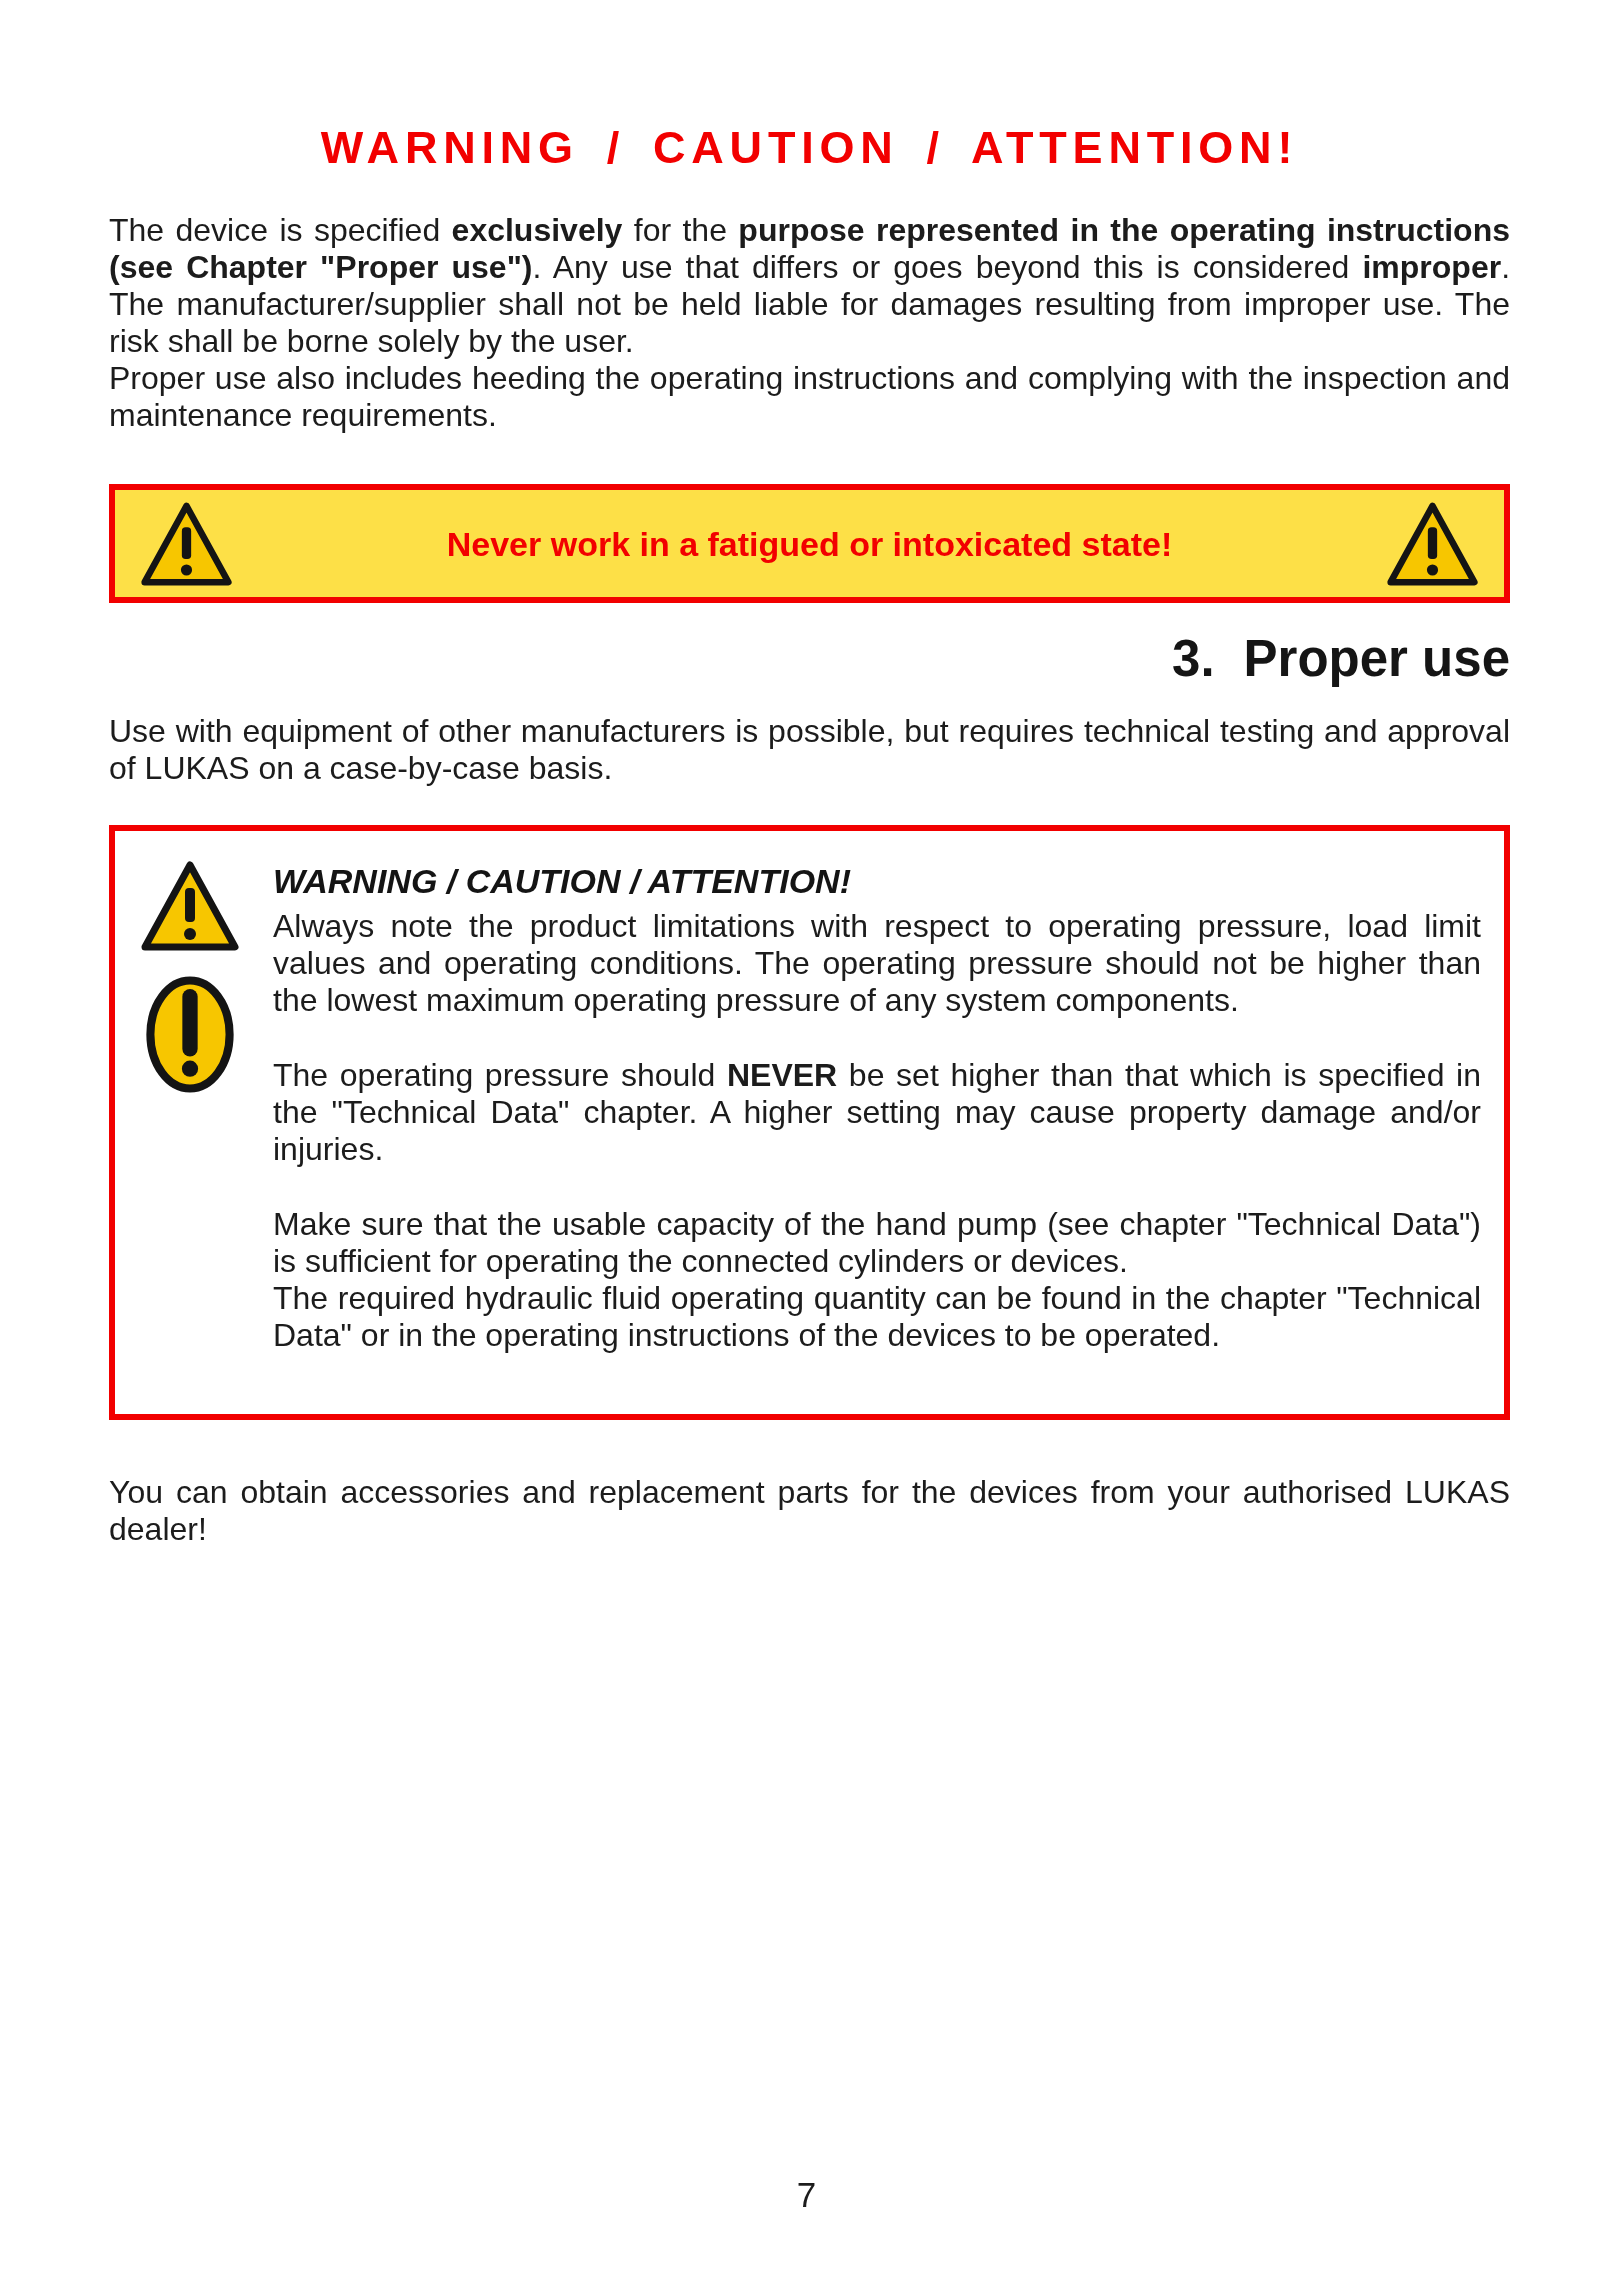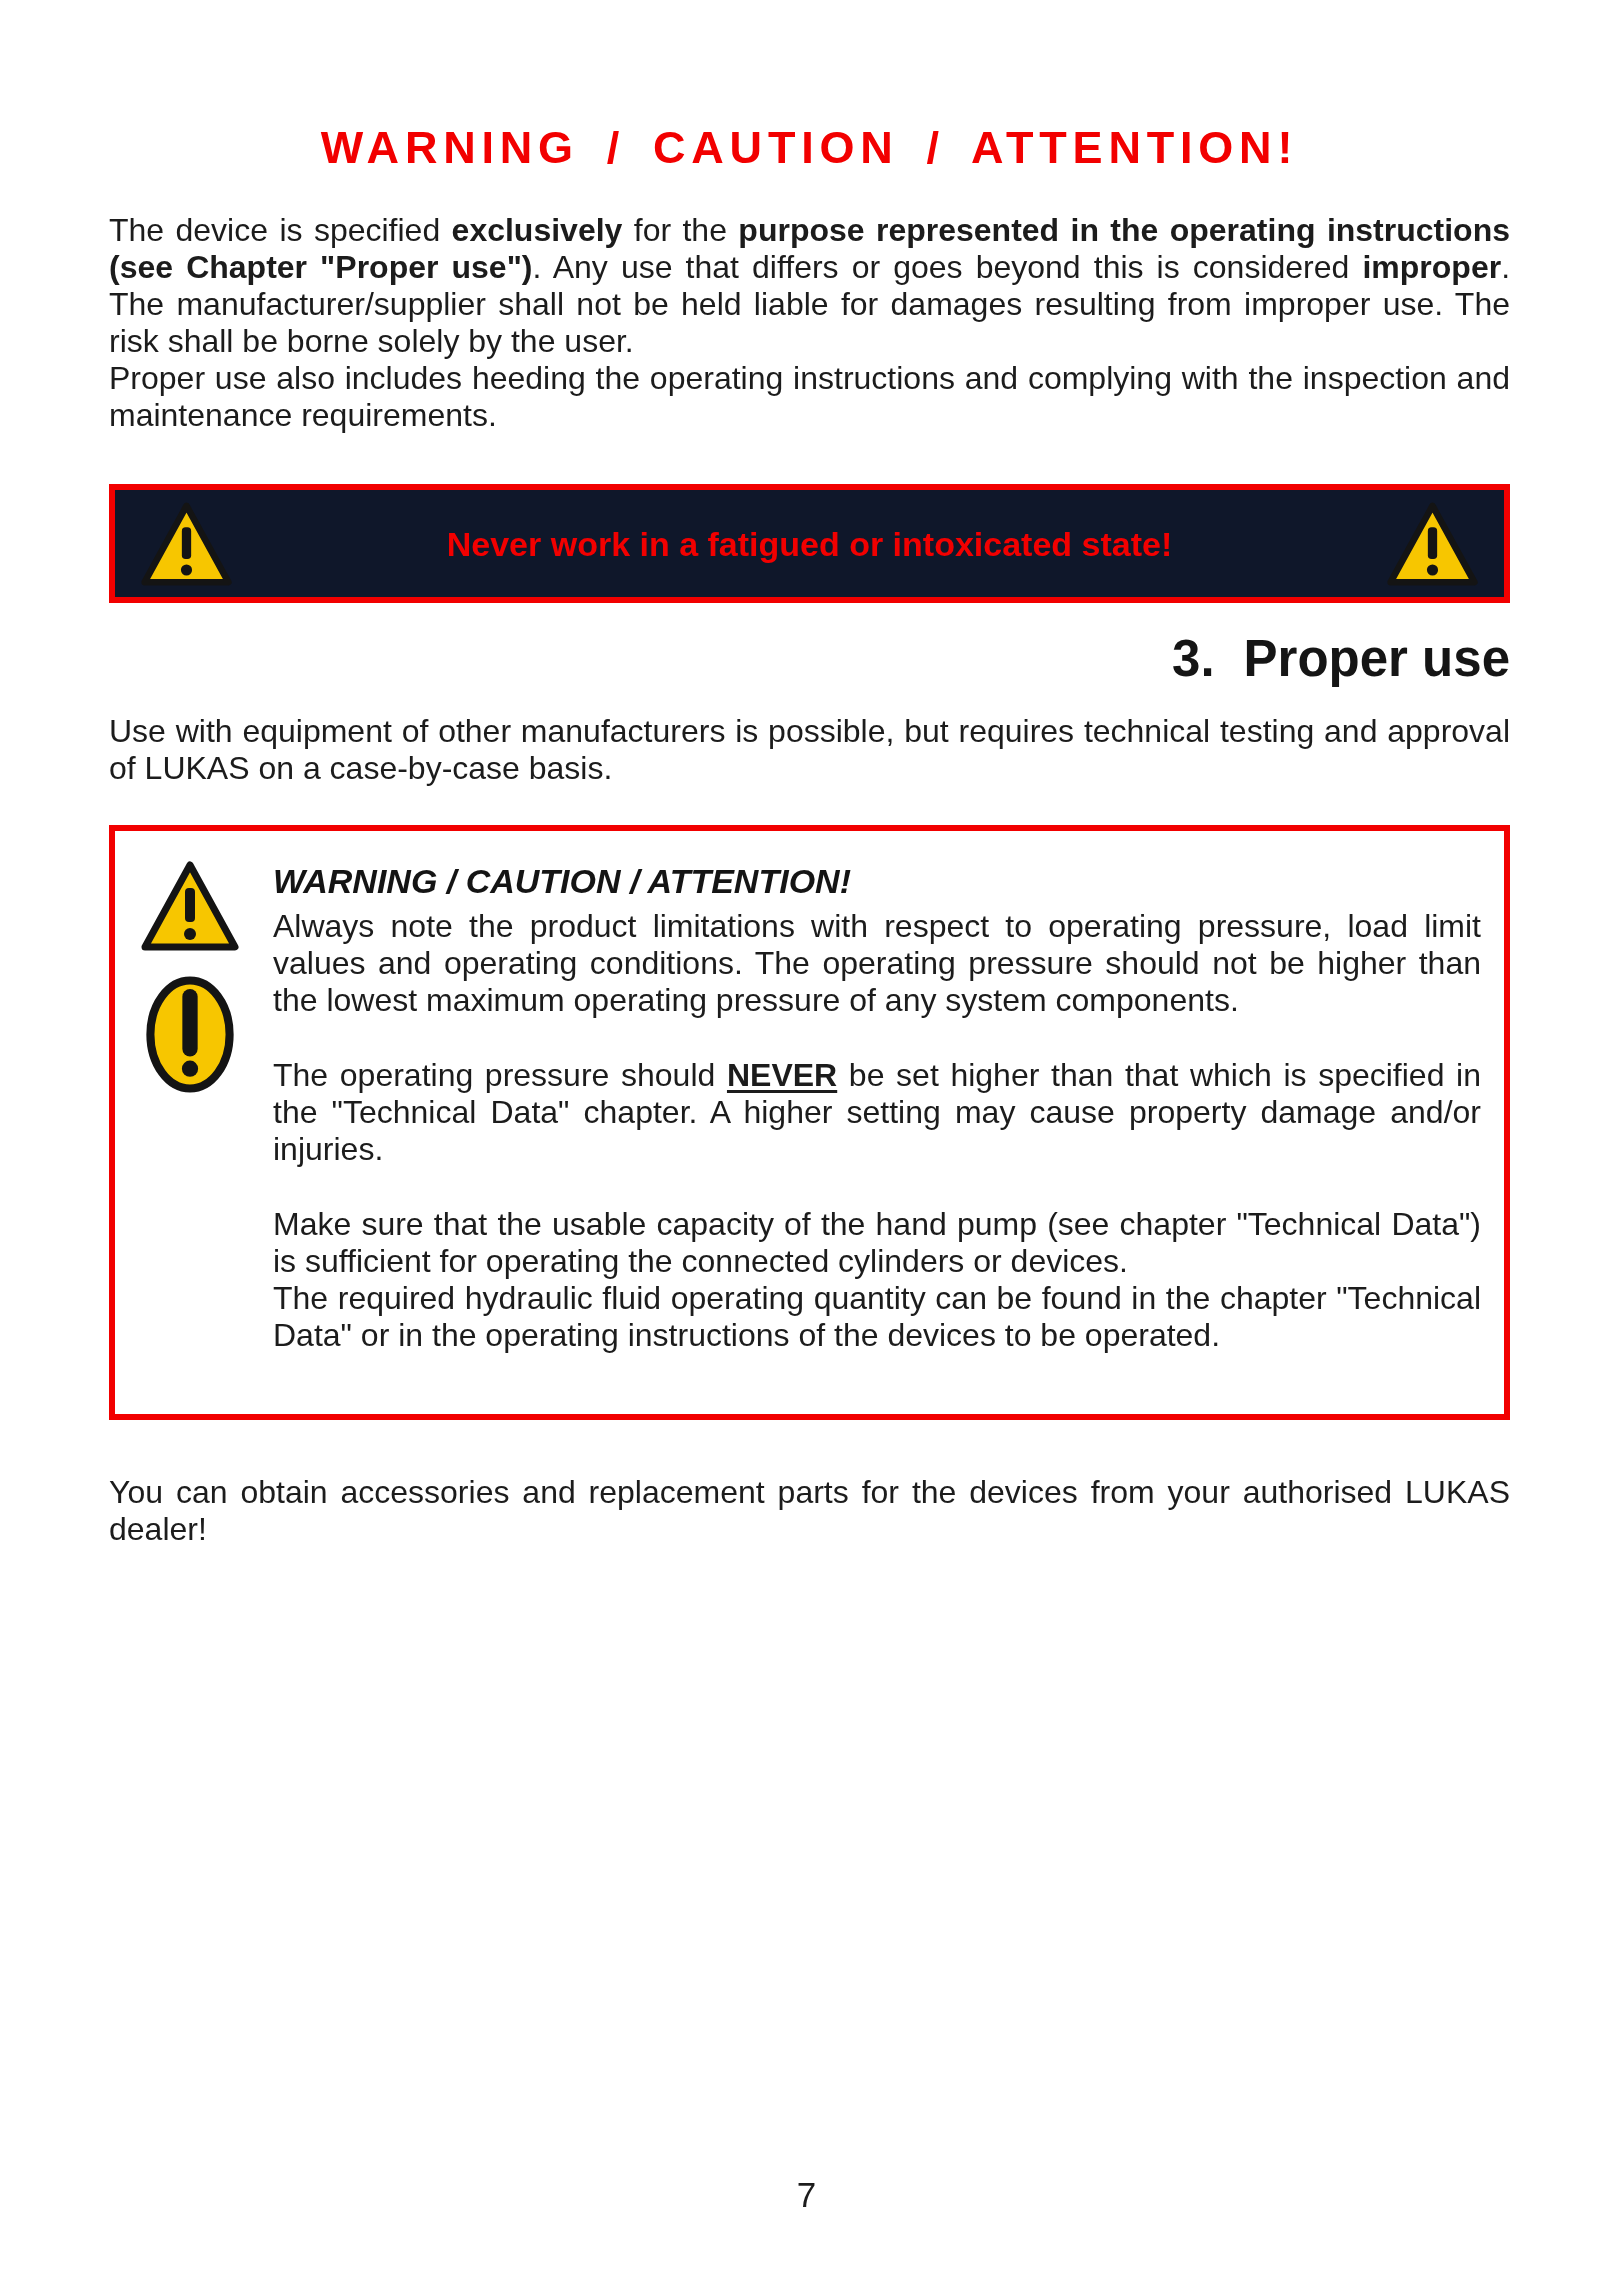--- a/index.html
+++ b/index.html
@@ -38,21 +38,21 @@
     line-height: 37px;
     text-align: justify;
   }
   .bodytext p { margin: 0; }
   .intro { margin-top: 37px; }
   .b { font-weight: bold; }
   
   .warnstrip {
     margin-top: 50px;
     border: 6.7px solid #f20000;
-    background: #0f172a;
+    background: #fde047;
     display: flex;
     align-items: center;
     padding: 10.6px 25px;
     box-sizing: border-box;
     justify-content: space-between;
   }
   .warnstrip .msg {
     flex: 1;
     text-align: center;
     color: #f20000;
@@ -94,21 +94,20 @@
     font-size: 34px;
     font-weight: bold;
     font-style: italic;
     line-height: 42px;
     margin-bottom: 5.8px;
     color: #141414;
   }
   .gap { height: 38px; }
   .never {
     font-weight: bold;
-    text-decoration: underline;
     text-decoration-thickness: 2.9px;
     text-underline-offset: 3.8px;
     margin-top: 19px;
   }
   .closing { margin-top: 54px; }
   
   .page-number {
     position: absolute;
     left: 0;
     width: 1613px;

